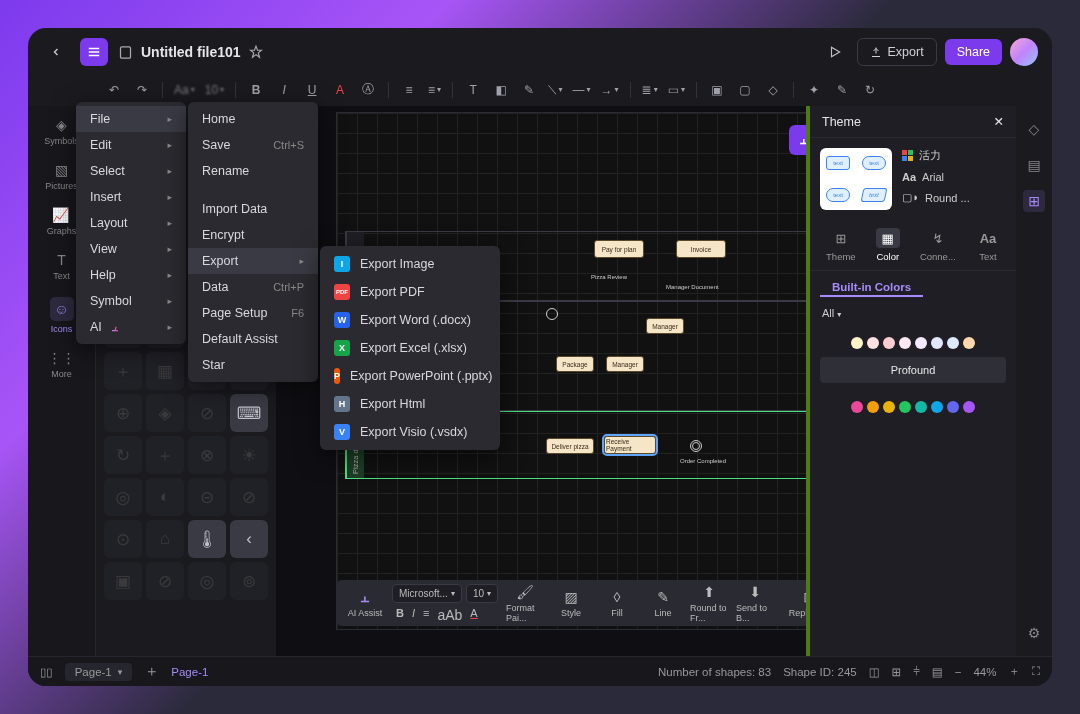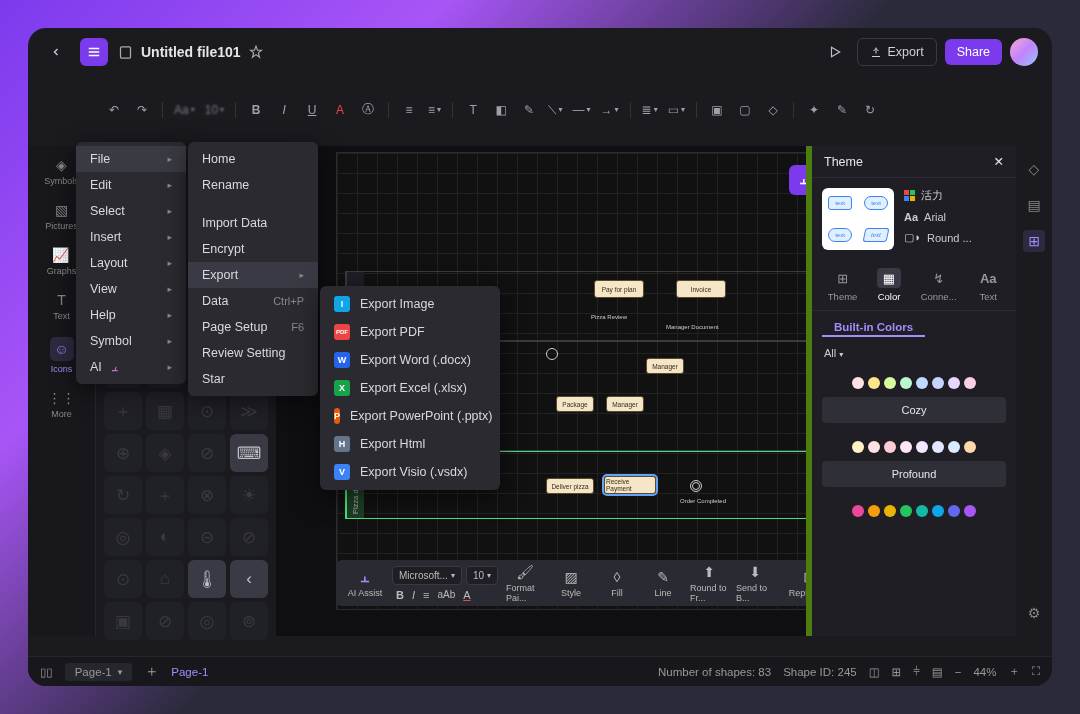--- a/index.html
+++ b/index.html
@@ -1,17 +1,17 @@
 <!DOCTYPE html>
 <html><head>
 <meta charset="utf-8">
 <style>
 * { margin: 0; padding: 0; box-sizing: border-box; font-family: -apple-system, BlinkMacSystemFont, "Segoe UI", Arial, sans-serif; }
 body { background: linear-gradient(135deg, #7c3aed 0%, #a855f7 25%, #2a2a3a 50%, #2a2a3a 100%); width: 1080px; height: 714px; overflow: hidden; padding: 28px; }
-.app { background: #1a1a1f; border-radius: 18px; width: 100%; height: 100%; display: flex; flex-direction: column; color: #e5e5e8; position: relative; overflow: hidden; gap: 20px; }
+.app { background: #1a1a1f; border-radius: 18px; width: 100%; height: 100%; display: flex; flex-direction: column; color: #e5e5e8; position: relative; overflow: hidden; }
 
 
 .topbar { display: flex; align-items: center; padding: 10px 14px; height: 48px; gap: 10px; }
 .topbar .left { display: flex; align-items: center; gap: 10px; }
 .topbar .right { margin-left: auto; display: flex; align-items: center; gap: 8px; }
 .icon-btn { width: 28px; height: 28px; border-radius: 6px; display: flex; align-items: center; justify-content: center; cursor: pointer; color: #c0c0c8; }
 .hamburger { background: #7c3aed; color: #fff; }
 .file-title { font-weight: 600; font-size: 14px; display: flex; align-items: center; gap: 8px; }
 .btn { padding: 6px 12px; border-radius: 6px; font-size: 12.5px; display: inline-flex; gap: 6px; align-items: center; cursor: pointer; }
 .btn.outline { border: 1px solid #3a3a44; color: #d0d0d8; }
@@ -51,21 +51,21 @@
 .evt { position: absolute; width: 12px; height: 12px; border: 1.5px solid #ccc; border-radius: 50%; }
 
 
 .float-bar { position: absolute; bottom: 30px; left: 60px; right: 10px; height: 46px; background: #2a2a33; border-radius: 6px; display: flex; align-items: center; gap: 8px; padding: 0 10px; font-size: 9px; color: #bbb; }
 .float-item { display: flex; flex-direction: column; align-items: center; gap: 2px; cursor: pointer; min-width: 38px; }
 .float-item .fi-icon { font-size: 14px; height: 18px; display: flex; align-items: center; }
 .font-sel { background: #1e1e24; border: 1px solid #3a3a44; border-radius: 4px; padding: 3px 6px; font-size: 10px; display: flex; gap: 3px; align-items: center; }
 .expand-dots { position: absolute; right: 4px; top: 2px; bottom: 2px; width: 12px; background: #3a3a44; border-radius: 3px; display: flex; flex-direction: column; align-items: center; justify-content: center; gap: 2px; font-size: 8px; }
 
 
-.right-panel { width: 210px; position: absolute; right: 36px; top: 0; bottom: 0; background: #1e1e24; border-left: 6px solid #4d7c0f; display: flex; flex-direction: column; }
+.right-panel { width: 210px; position: absolute; right: 36px; top: 0; bottom: 0; background: #1e1e24; border-left: 4px solid #4d7c0f; display: flex; flex-direction: column; }
 .rp-head { display: flex; align-items: center; justify-content: space-between; padding: 8px 12px; font-size: 12.5px; border-bottom: 1px solid #2a2a33; }
 .rp-theme-row { display: flex; padding: 10px; gap: 10px; align-items: flex-start; }
 .theme-preview { width: 72px; height: 62px; background: #fff; border-radius: 6px; position: relative; }
 .tp-box { position: absolute; border: 1.5px solid #3b82f6; border-radius: 3px; background: #e0f0ff; font-size: 6px; color: #3b82f6; display: flex; align-items: center; justify-content: center; }
 .theme-meta { flex: 1; font-size: 11px; color: #ccc; display: flex; flex-direction: column; gap: 8px; }
 .theme-meta .row { display: flex; gap: 6px; align-items: center; }
 .theme-meta .sq { display: inline-grid; grid-template-columns: 5px 5px; gap: 1px; }
 .theme-meta .sq i { width: 5px; height: 5px; display: block; }
 .rp-tabs { display: flex; justify-content: space-around; padding: 8px 6px; font-size: 9.5px; color: #999; border-bottom: 1px solid #2a2a33; }
 .rp-tab { display: flex; flex-direction: column; align-items: center; gap: 3px; cursor: pointer; }
@@ -294,21 +294,21 @@
               </div>
             <div class="font-sel">
                 <span>10</span>
                 <span style="font-size:8px">▾</span>
               </div>
           </div>
           <div style="display:flex;gap:8px;font-size:11px;padding-left:4px">
             <span style="font-weight:700">B</span>
             <span style="font-style:italic">I</span>
             <span>≡</span>
-            <span style="font-size:10px">aAb</span>
+            <span style="font-size:14px">aAb</span>
             <span style="text-decoration:underline;text-decoration-color:#ef4444">A</span>
           </div>
         </div>
         <div class="float-item">
             <div class="fi-icon">🖌</div>
             <span>Format Pai...</span>
           </div>
         <div class="float-item">
             <div class="fi-icon">▨</div>
             <span>Style</span>
@@ -386,33 +386,20 @@
         <div class="rp-tab">
             <div class="rt-icon" style="font-weight:700">Aa</div>
             <span>Text</span>
           </div>
       </div>
       <div class="rp-sub">Built-in Colors</div>
       <div class="rp-all"><span>All</span> <span style="font-size:8px">▾</span></div>
       <div id="swatch-container" style="flex:1;overflow:auto">
           <div class="swatch-group">
             <div class="swatches">
-              <div class="swatch" style="background: rgb(254, 226, 226);"></div>
-              <div class="swatch" style="background: rgb(253, 230, 138);"></div>
-              <div class="swatch" style="background: rgb(217, 249, 157);"></div>
-              <div class="swatch" style="background: rgb(187, 247, 208);"></div>
-              <div class="swatch" style="background: rgb(191, 219, 254);"></div>
-              <div class="swatch" style="background: rgb(199, 210, 254);"></div>
-              <div class="swatch" style="background: rgb(233, 213, 255);"></div>
-              <div class="swatch" style="background: rgb(251, 207, 232);"></div>
-            </div>
-            <div class="swatch-label">Cozy</div>
-          </div>
-          <div class="swatch-group">
-            <div class="swatches">
               <div class="swatch" style="background: rgb(254, 243, 199);"></div>
               <div class="swatch" style="background: rgb(254, 226, 226);"></div>
               <div class="swatch" style="background: rgb(254, 205, 211);"></div>
               <div class="swatch" style="background: rgb(252, 231, 243);"></div>
               <div class="swatch" style="background: rgb(243, 232, 255);"></div>
               <div class="swatch" style="background: rgb(224, 231, 255);"></div>
               <div class="swatch" style="background: rgb(219, 234, 254);"></div>
               <div class="swatch" style="background: rgb(254, 215, 170);"></div>
             </div>
             <div class="swatch-label">Profound</div>
@@ -476,20 +463,24 @@
           <span>AI</span>
           <span class="ai-glow">⫠</span>
           <span class="arrow">▸</span>
         </div>
       </div>
     <div class="menu" id="file-menu" style="left:160px;top:-4px;width:130px">
         <div class="menu-item">
           <span>Home</span>
         </div>
         <div class="menu-item">
+          <span>Save</span>
+          <span class="sc">Ctrl+S</span>
+        </div>
+        <div class="menu-item">
           <span>Rename</span>
         </div>
         <div class="menu-item" style="margin-top: 8px; padding-top: 10px;">
           <span>Import Data</span>
         </div>
         <div class="menu-item">
           <span>Encrypt</span>
         </div>
         <div class="menu-item hover" style="margin-top: 0px;">
           <span>Export</span>
@@ -497,21 +488,21 @@
         </div>
         <div class="menu-item">
           <span>Data</span>
           <span class="sc">Ctrl+P</span>
         </div>
         <div class="menu-item">
           <span>Page Setup</span>
           <span class="sc">F6</span>
         </div>
         <div class="menu-item">
-          <span>Review Setting</span>
+          <span>Default Assist</span>
         </div>
         <div class="menu-item">
           <span>Star</span>
         </div>
       </div>
     <div class="menu" id="export-menu" style="left:292px;top:140px;width:180px">
         <div class="menu-item">
           <span class="mi-icon" style="background:#0ea5e9">I</span>
           <span>Export Image</span>
         </div>

